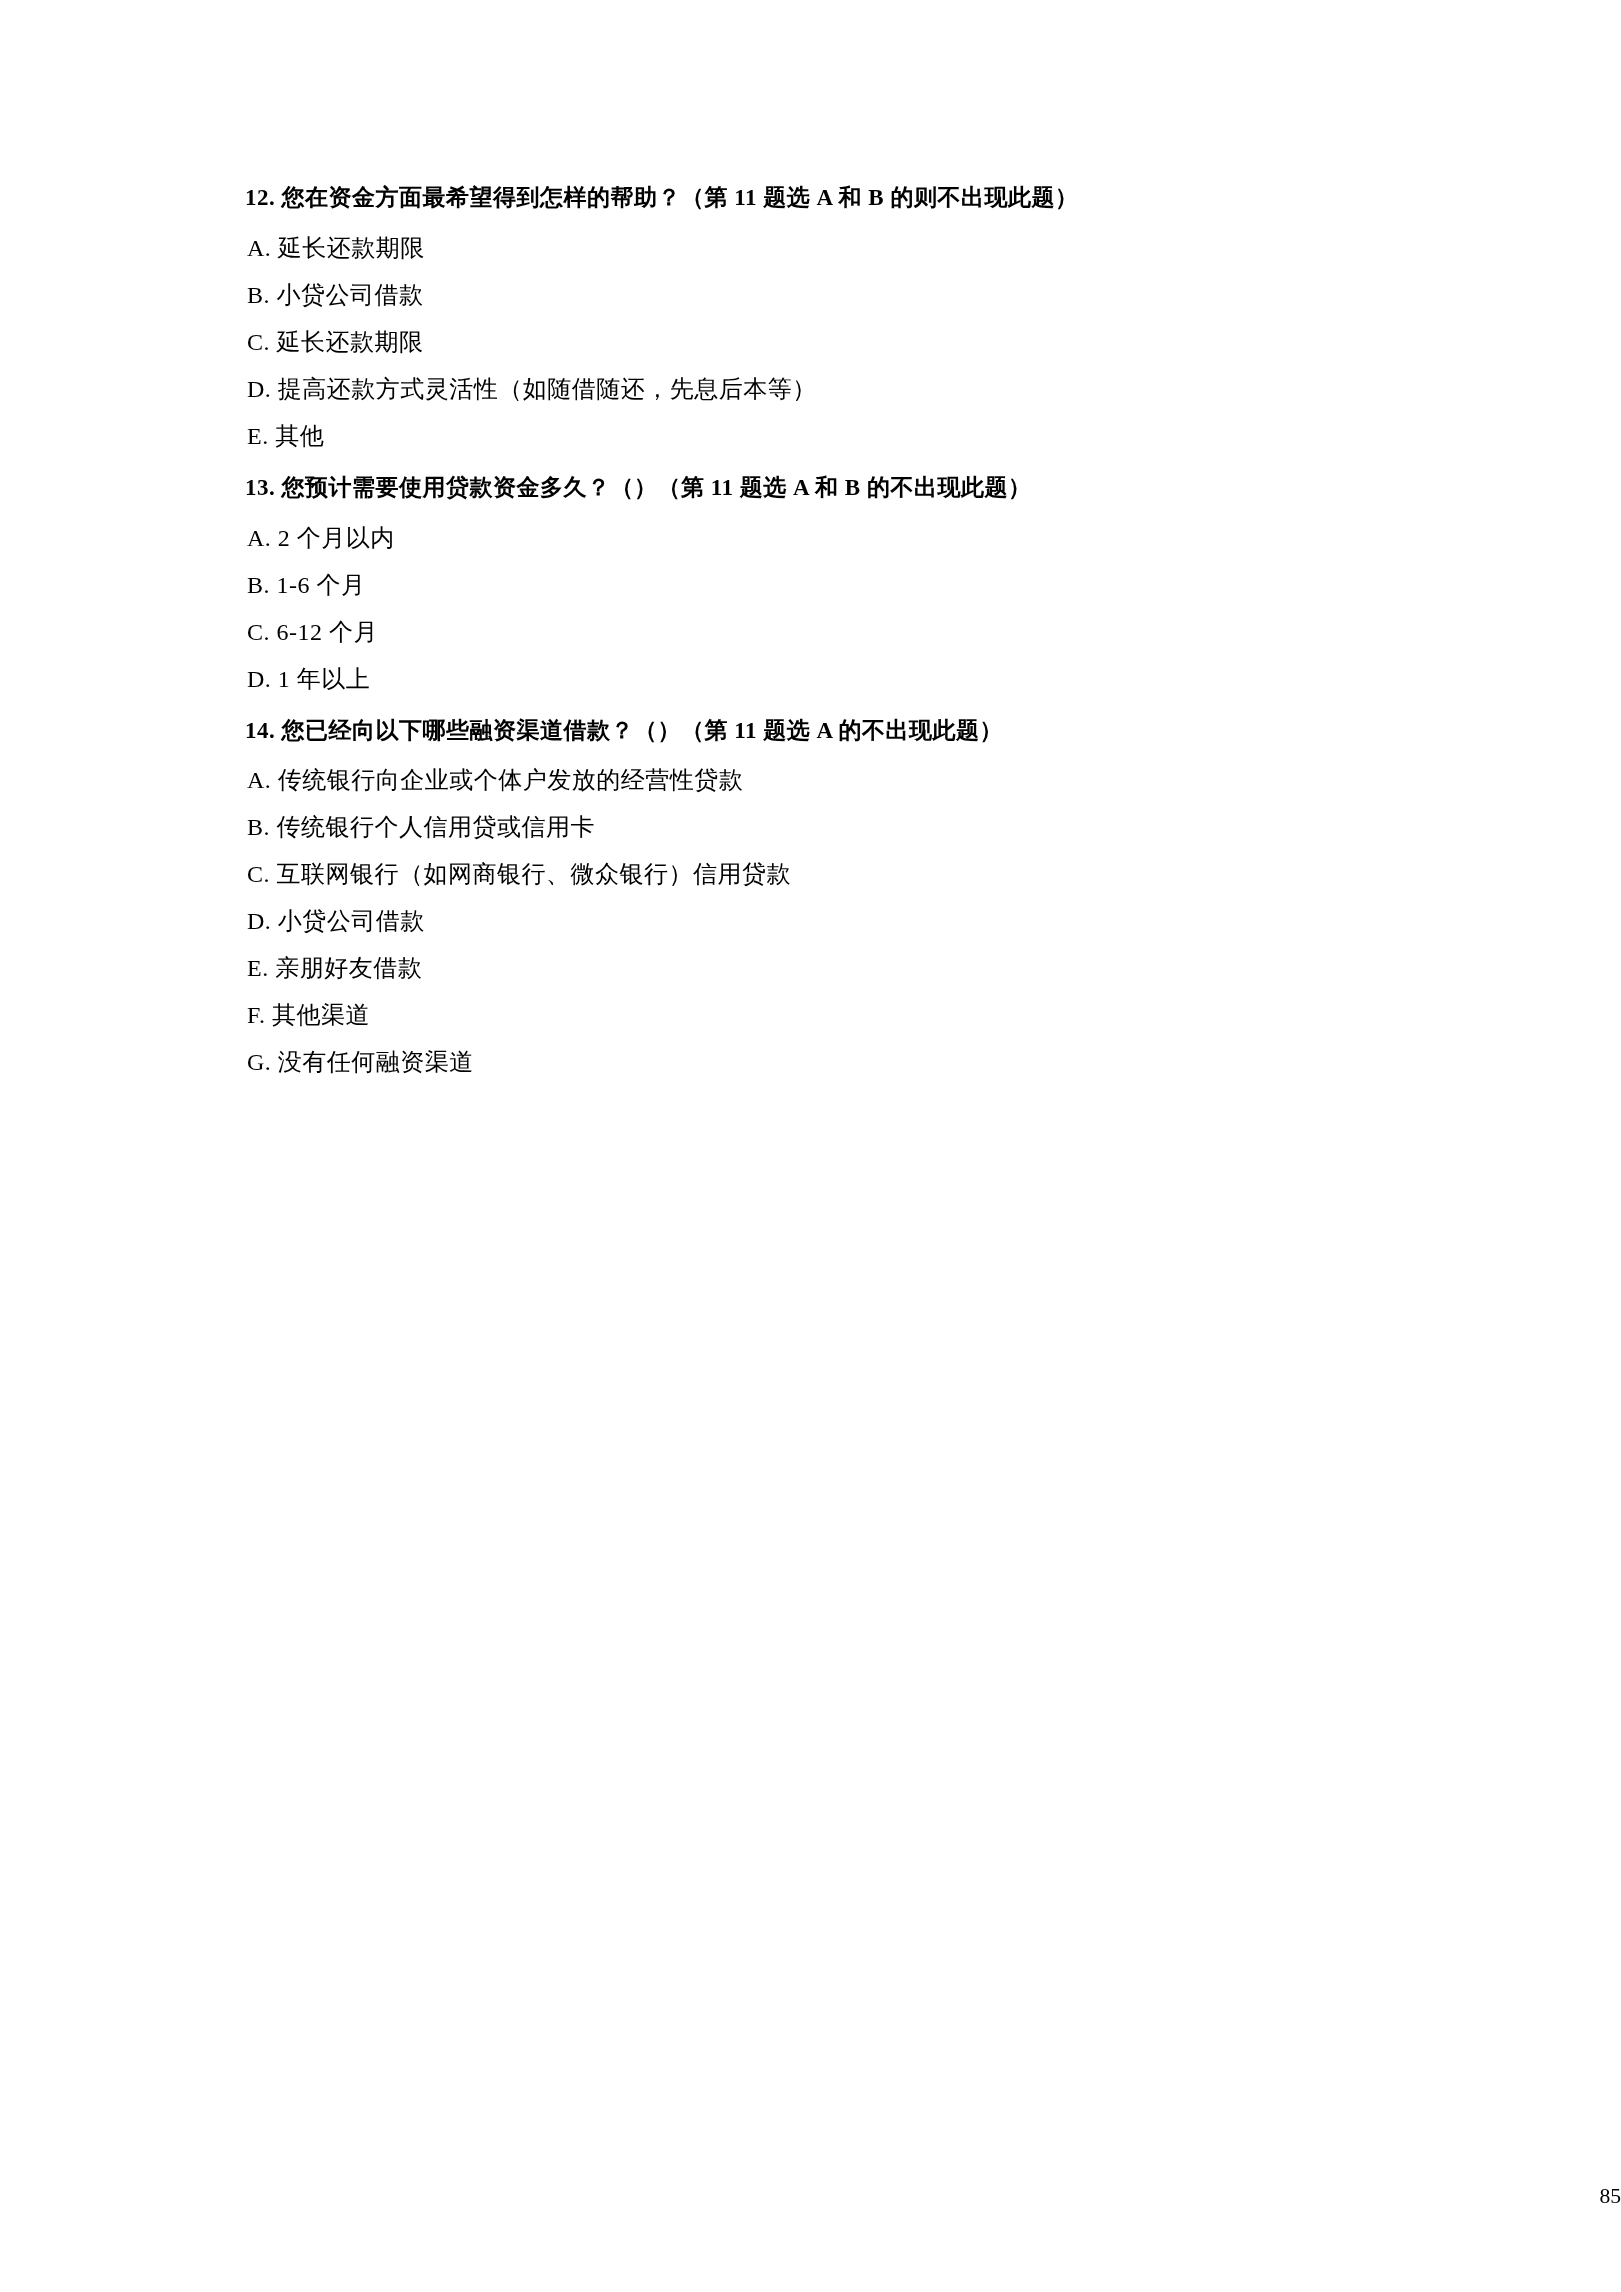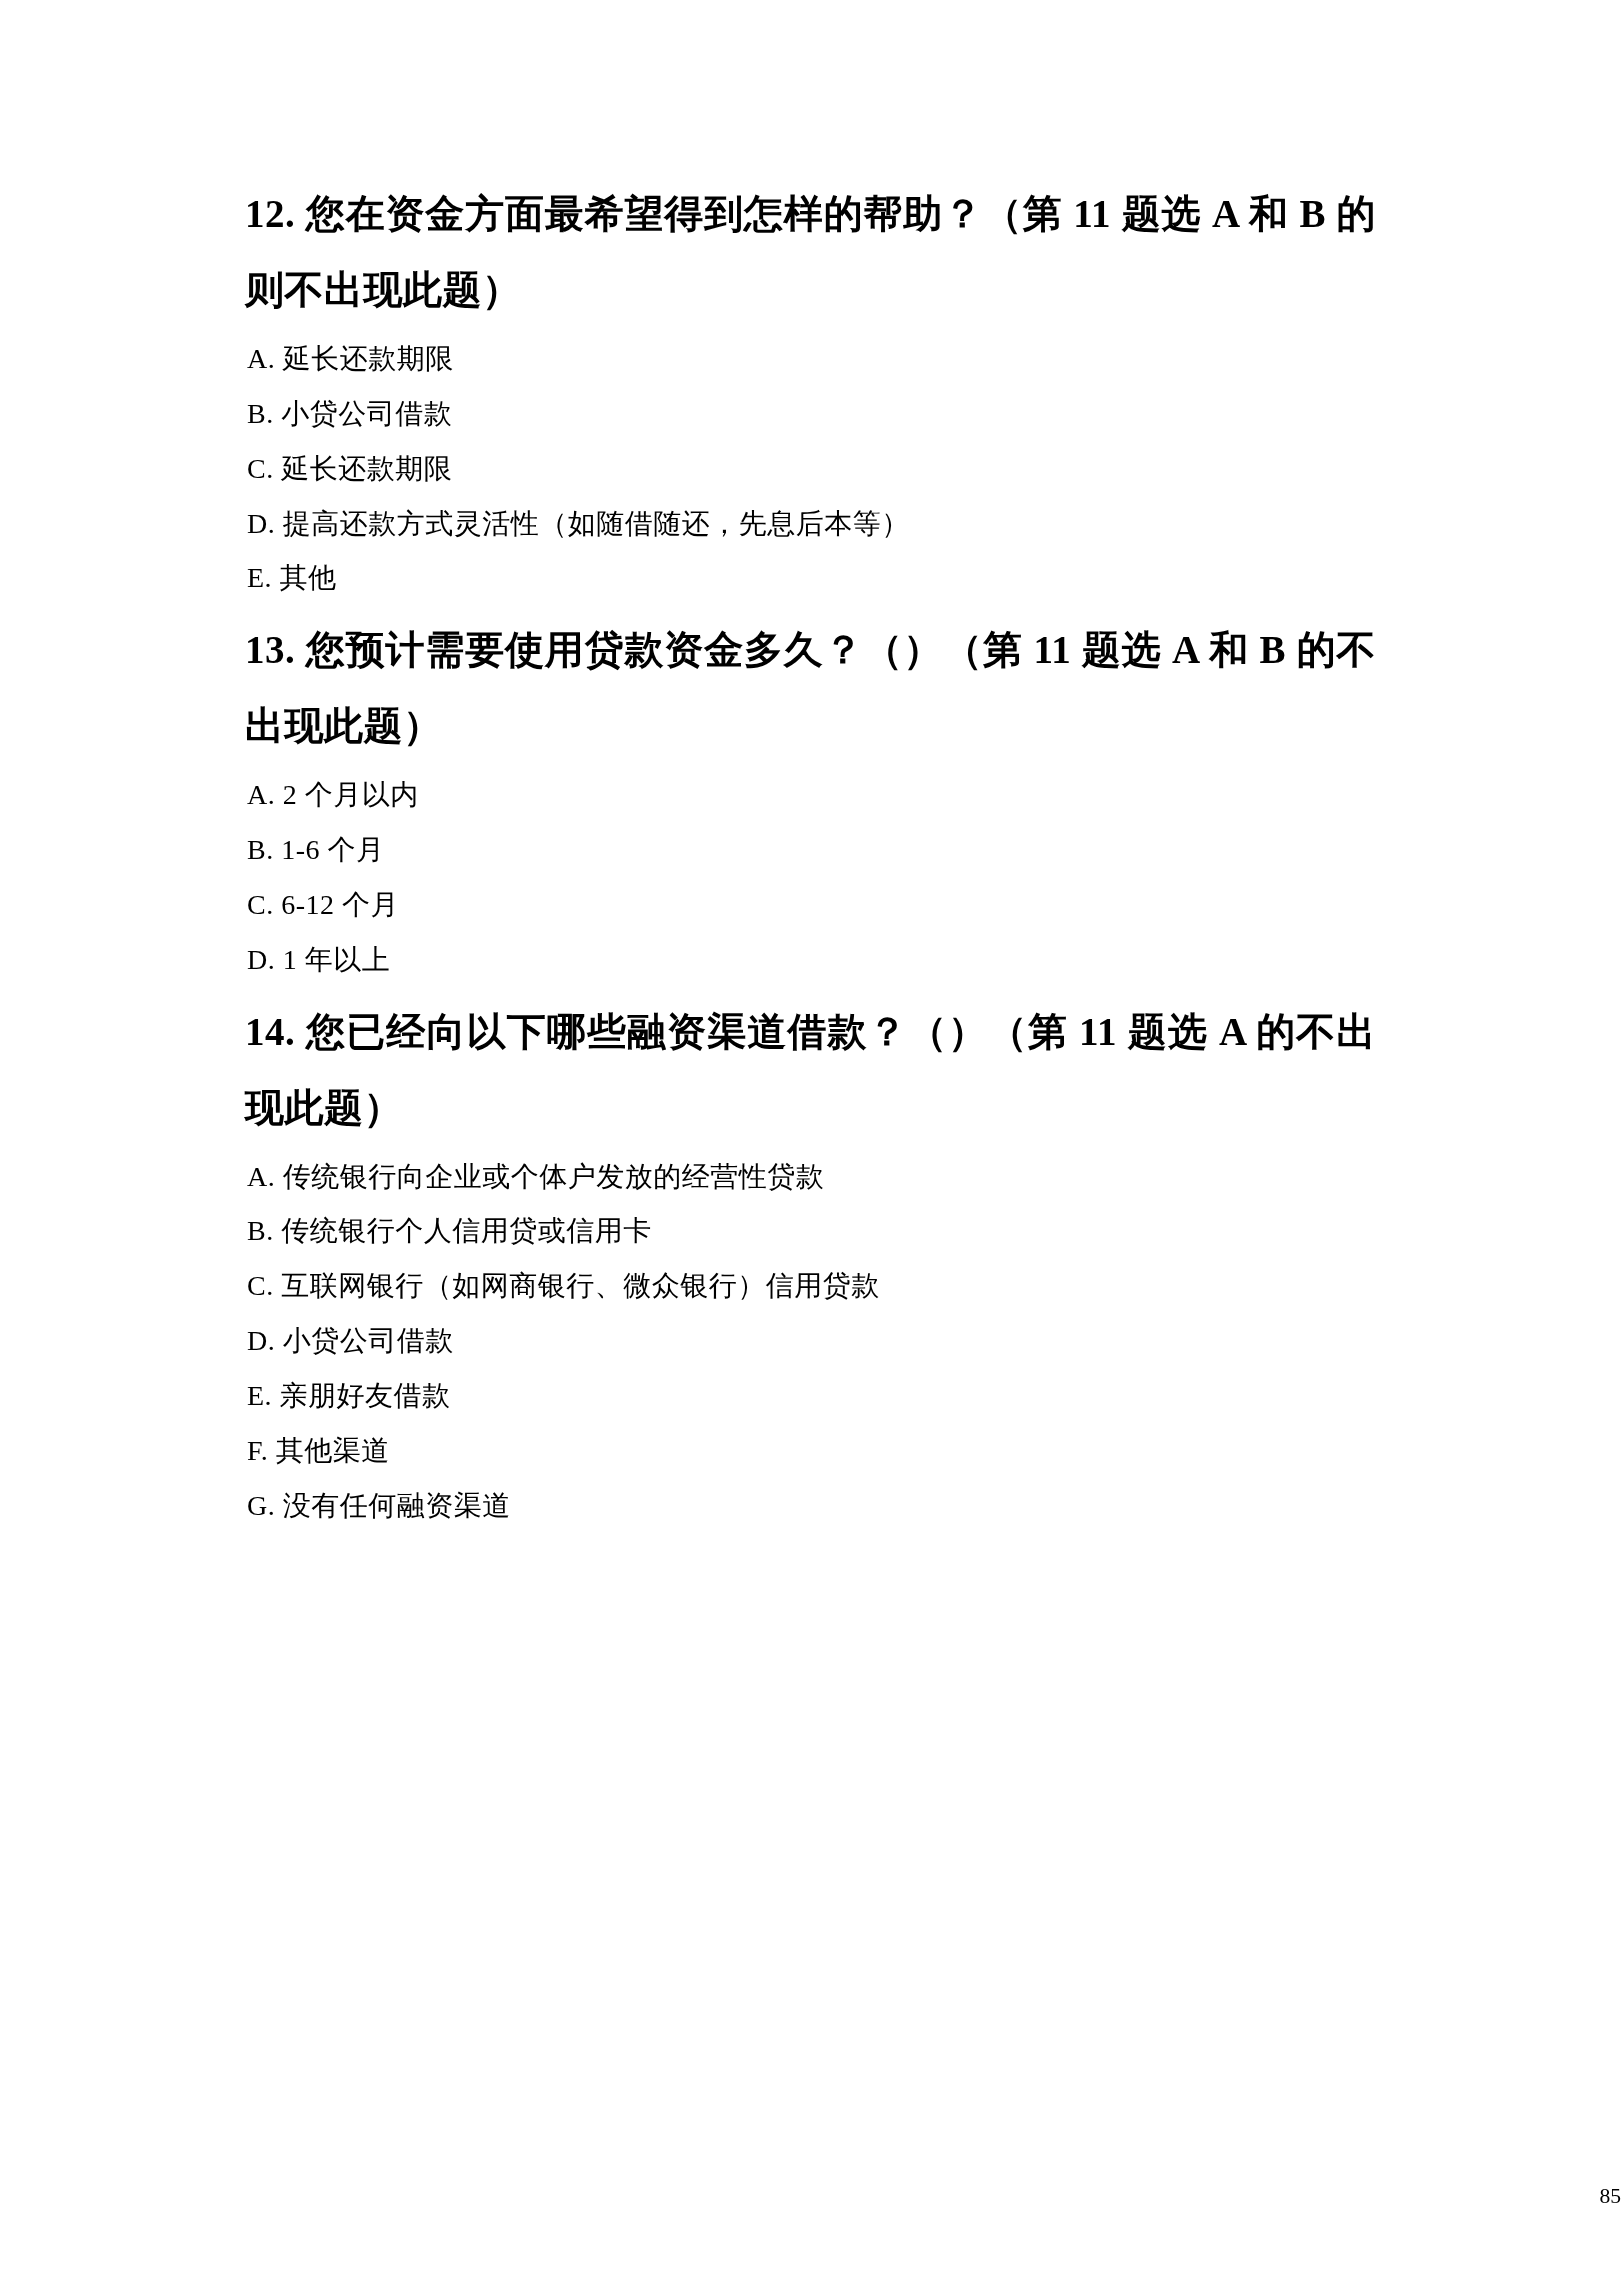--- a/index.html
+++ b/index.html
@@ -18,32 +18,32 @@
   .page {
     position: absolute;
     top: 0;
     left: 0;
     width: 1621px;
     height: 2293px;
     box-sizing: border-box;
     padding: 176px 245px 0 245px;
   }
   .q-title {
-    font-size: 39px;
+    font-size: 23px;
     font-weight: bold;
     line-height: 1.95;
     letter-spacing: 0.5px;
     margin: 0 0 3.9px 0;
     text-align: justify;
   }
   .q-block {
     margin-bottom: 5.9px;
   }
   .opt {
-    font-size: 28px;
+    font-size: 24px;
     line-height: 1.96;
     letter-spacing: 0.5px;
     margin: 0;
     padding-left: 2px;
     white-space: pre-wrap;
   }
   .q-block.first .q-title {
     margin-top: 0;
   }
   .page-number {

